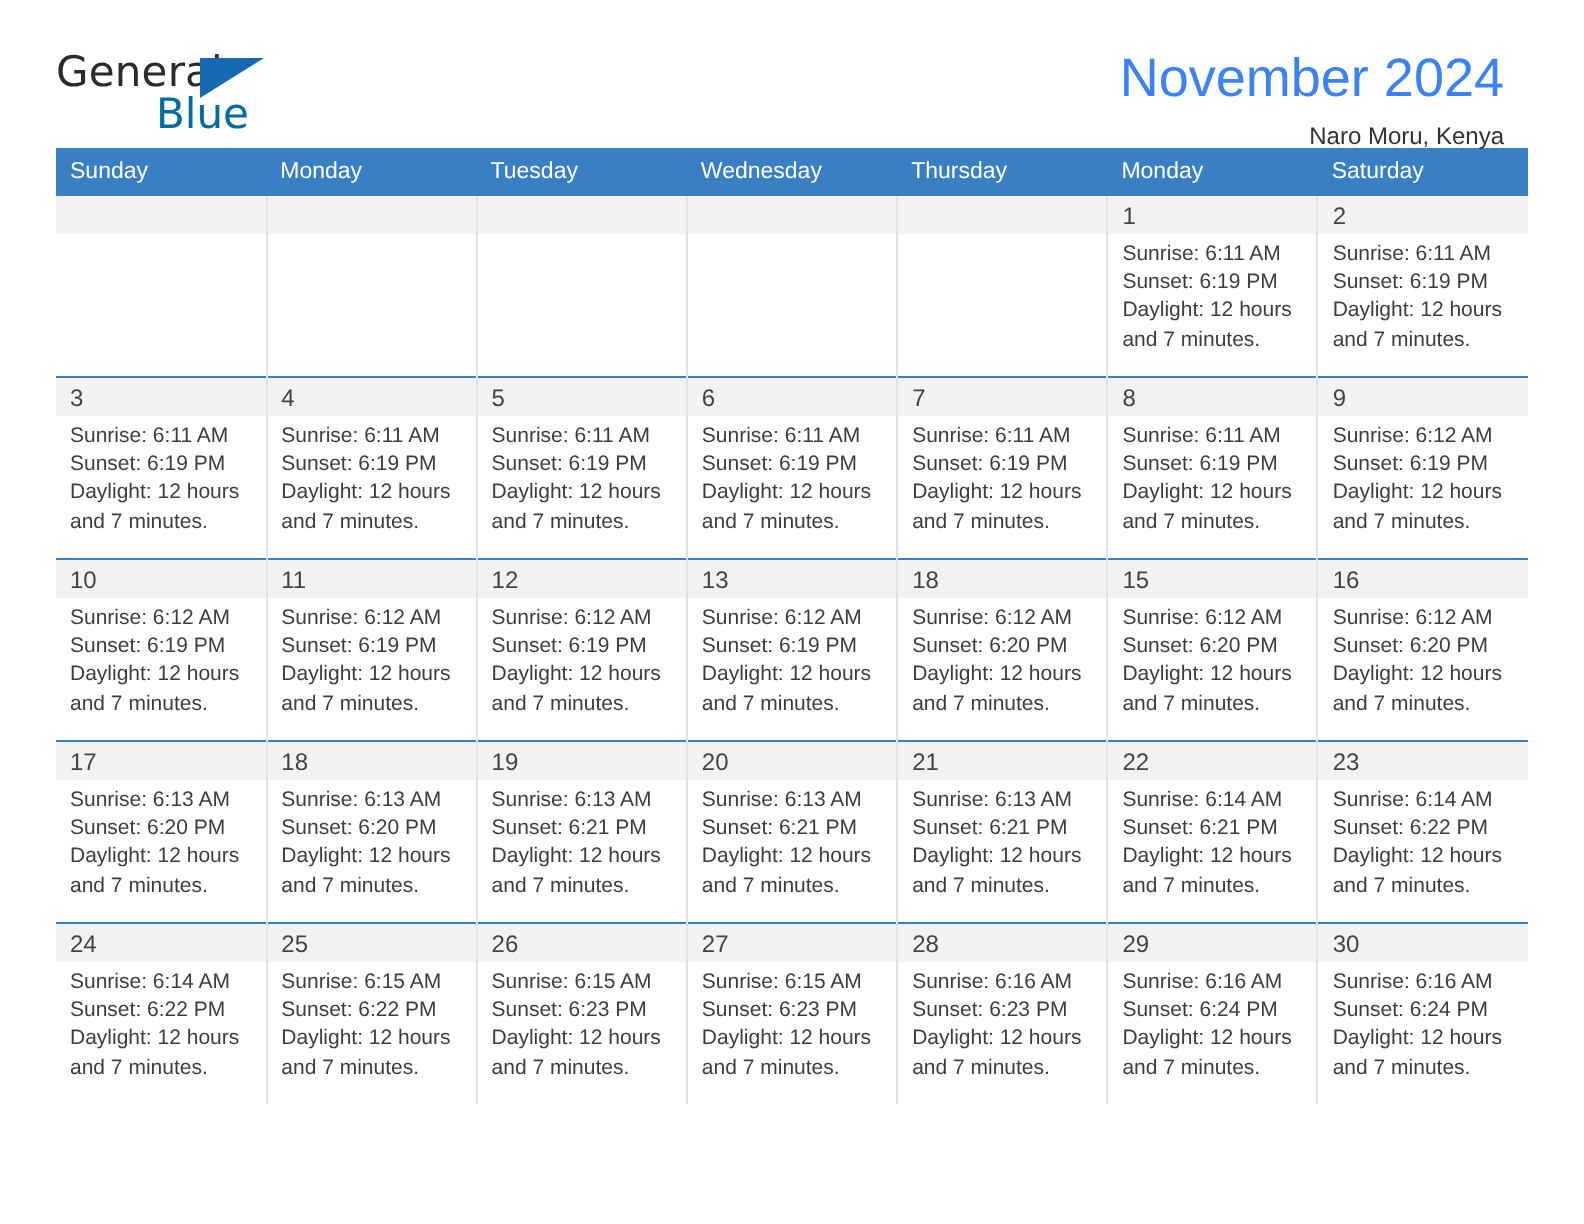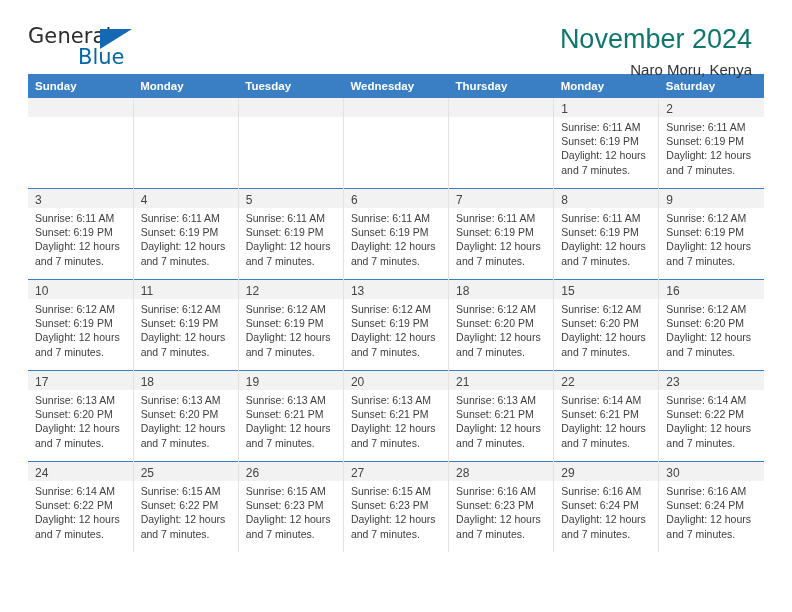--- a/index.html
+++ b/index.html
@@ -64,43 +64,43 @@
     color: #0369a1;
     font-family: "DejaVu Sans", sans-serif;
   }
   .title-block {
     text-align: right;
     padding-top: 0px;
   }
   .cal-title {
     font-size: 27px;
     font-weight: normal;
-    color: #0f766e;
+    color: #3b82f6;
     line-height: 1.15;
     margin: 0;
   }
   .cal-subtitle {
-    font-size: 15px;
+    font-size: 12px;
     font-weight: normal;
     color: #333333;
     margin: 7px 0 0 0;
     line-height: 1.1;
   }
 
   
   .calendar {
     width: 736px;
     border-collapse: collapse;
     table-layout: fixed;
   }
   .calendar th {
     background: #3a7fc4;
     color: #ffffff;
     font-size: 11.5px;
-    font-weight: bold;
+    font-weight: normal;
     text-align: left;
     padding: 6px 0 6px 7px;
     height: 21px;
     box-sizing: border-box;
     border: none;
   }
   .calendar td {
     vertical-align: top;
     padding: 0;
     height: 90px;

